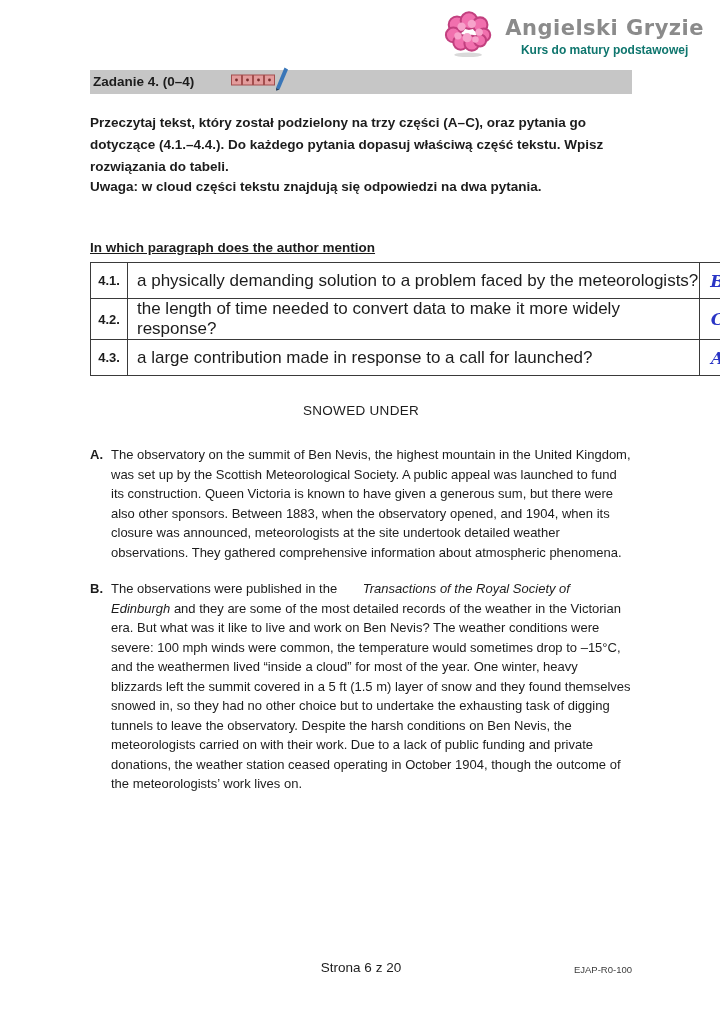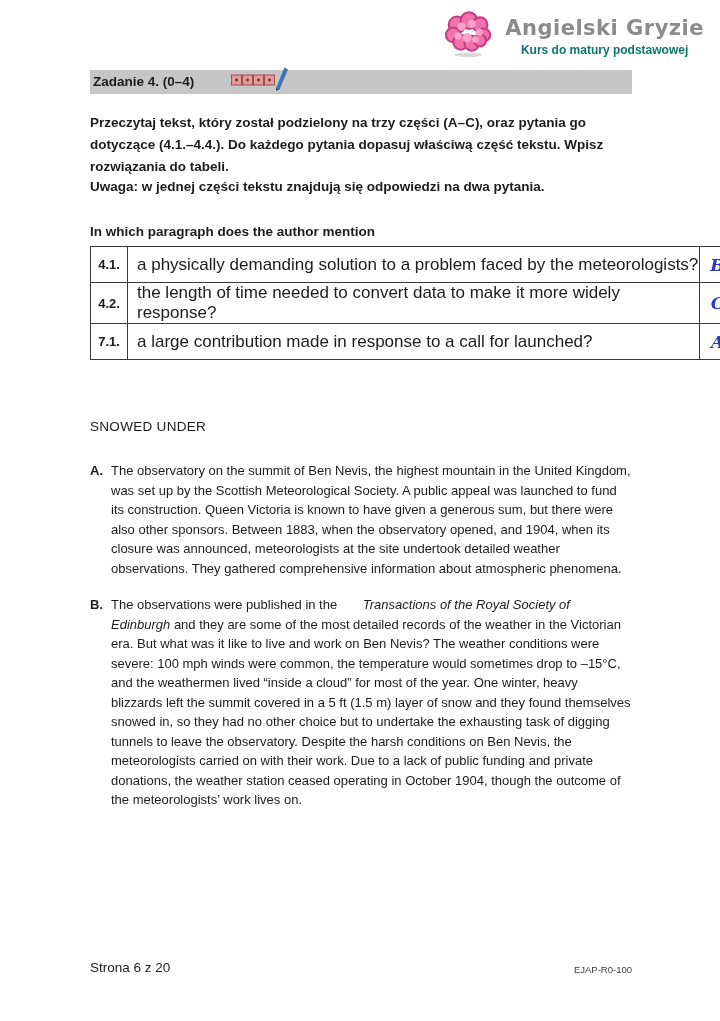--- a/index.html
+++ b/index.html
@@ -31,45 +31,45 @@
   .content{position:absolute;left:90px;top:0;width:542px;}
   .task-bar{
     margin-top:70px;height:24px;background:var(--header_bar);
     display:flex;align-items:center;position:relative;
   }
   .task-bar-label{font-size:13.5px;font-weight:bold;padding-left:3px;line-height:20px;}
   .task-icon{position:absolute;left:140px;top:-6px;width:60px;height:28px;}
   .instructions{margin-top:18px;font-size:13.5px;font-weight:bold;line-height:22px;}
   .note{font-size:13.5px;font-weight:bold;line-height:18px;}
   .note .u{margin-top:40px;}
-  .question-intro{margin-top:27px;font-size:13.5px;font-weight:bold;line-height:18px;}
+  .question-intro{margin-top:43px;font-size:13.5px;font-weight:bold;line-height:18px;text-decoration:underline;}
   
   table.match{
     margin-top:5px;border-collapse:collapse;width:646px;table-layout:fixed;
   }
   table.match td{border:1px solid #3a3a3a;height:36px;vertical-align:middle;}
   td.num{width:37px;text-align:center;font-weight:bold;font-size:13px;}
   td.q{padding-left:9px;font-size:17px;}
   td.ans{
     width:36px;text-align:center;
     font-family:"DejaVu Serif", serif;font-style:italic;font-weight:600;
     font-size:17px;color:var(--handwriting);
   }
   
-  .reading-title{margin-top:58px;font-size:13.5px;line-height:18px;letter-spacing:0.3px;}
+  .reading-title{margin-top:26px;text-align:center;font-size:13.5px;line-height:18px;letter-spacing:0.3px;}
   .para{display:flex;font-size:13px;line-height:19.5px;}
   .para-a{margin-top:25px;}
   .para-b{margin-top:17px;}
   .para-label{width:21px;flex:0 0 21px;font-weight:bold;}
   .para-body{flex:1;}
   .para-body .italic{font-style:italic;margin-left:22px;}
   
   .footer{position:absolute;left:90px;top:959px;width:542px;height:18px;}
   .page-number{
-    position:absolute;left:0;right:0;text-align:left;
+    position:absolute;left:0;right:0;text-align:center;
     font-size:13.5px;line-height:18px;
   }
   .form-code{
     position:absolute;right:0;bottom:1px;font-size:9.5px;color:#3c3c3c;line-height:12px;padding-left:36px;
   }
 </style>
 </head>
 <body>
 
 <div class="page">
@@ -120,38 +120,38 @@
           <circle cx="39.5" cy="16" r="1.4"></circle>
         </g>
         <g>
           <path d="M46 24 L54.5 3.5 L58 5.5 L49.5 25.5 Z" fill="#3a76b8"></path>
           <path d="M46 24 L49.5 25.5 L46.2 26.8 Z" fill="#1d3d60"></path>
         </g>
       </svg>
     </div>
 
     <p class="instructions">Przeczytaj tekst, który został podzielony na trzy części (A–C), oraz pytania go dotyczące (4.1.–4.4.). Do każdego pytania dopasuj właściwą część tekstu. Wpisz rozwiązania do tabeli.</p>
-    <p class="note"><span class="u">Uwaga:</span><span> w jednej części tekstu znajdują się odpowiedzi na dwa pytania.</span></p>
+    <p class="note"><span class="u">Uwaga:</span><span> w cloud części tekstu znajdują się odpowiedzi na dwa pytania.</span></p>
 
     <p class="question-intro">In which paragraph does the author mention</p>
 
     <table class="match">
       <tbody>
         <tr>
           <td class="num">4.1.</td>
           <td class="q">a physically demanding solution to a problem faced by the meteorologists?</td>
           <td class="ans">B</td>
         </tr>
         <tr>
           <td class="num">4.2.</td>
           <td class="q">the length of time needed to convert data to make it more widely response?</td>
           <td class="ans">C</td>
         </tr>
         <tr>
-          <td class="num">7.1.</td>
+          <td class="num">4.3.</td>
           <td class="q">a large contribution made in response to a call for launched?</td>
           <td class="ans">A</td>
         </tr>
       </tbody>
     </table>
 
     <p class="reading-title">SNOWED UNDER</p>
 
     <div class="para para-a">
       <span class="para-label">A.</span>

